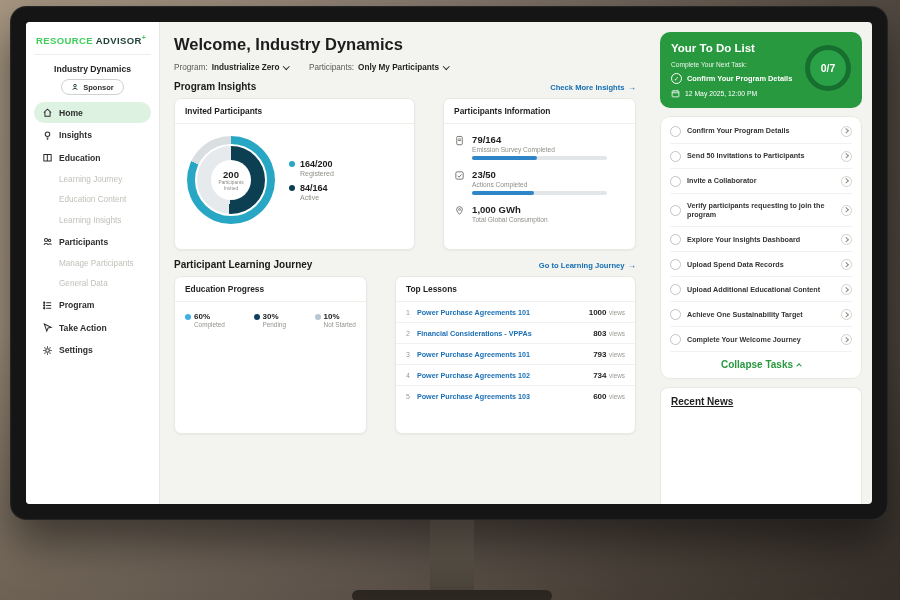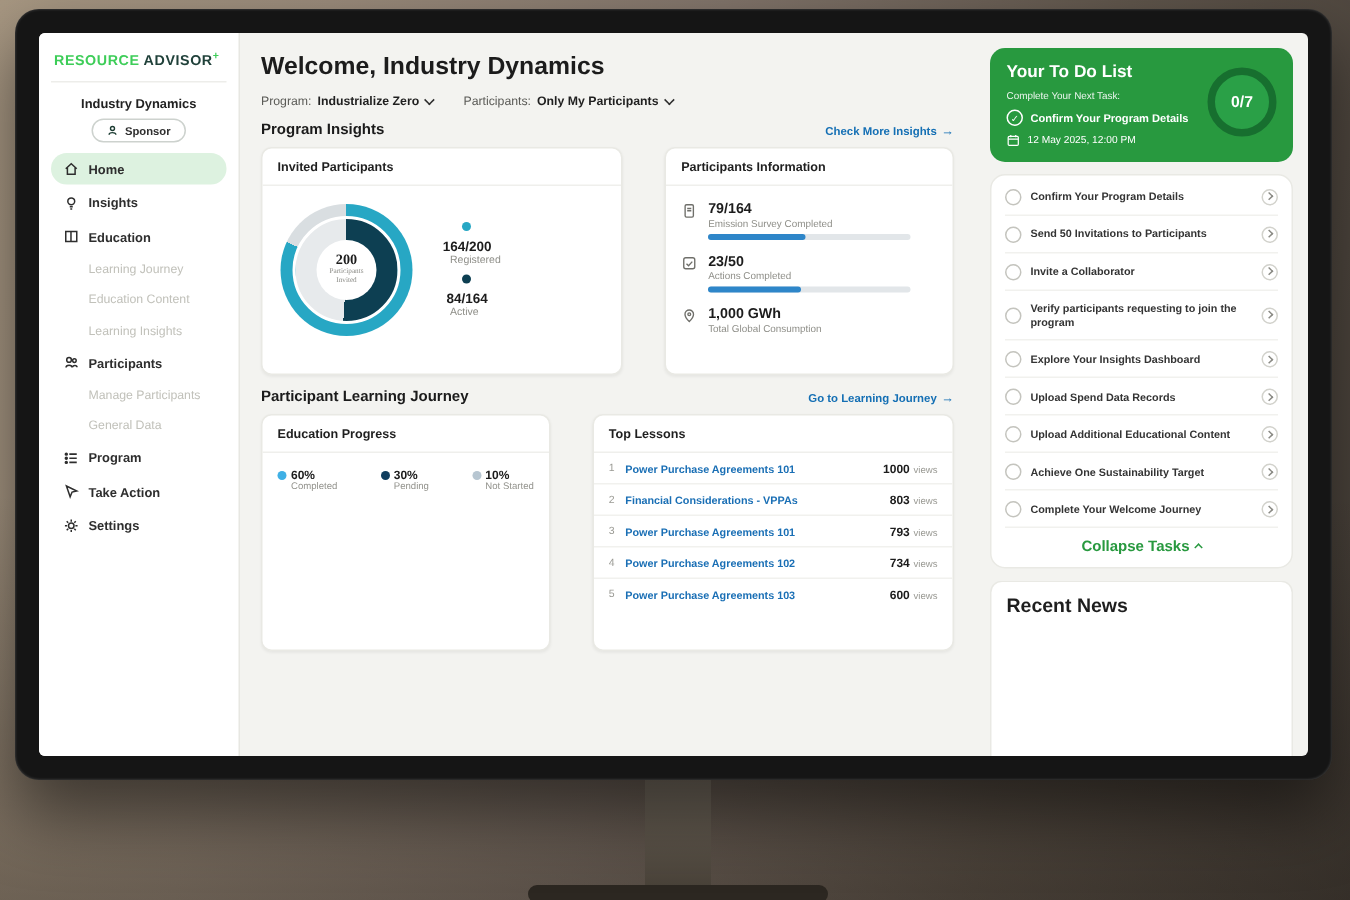--- a/index.html
+++ b/index.html
@@ -51,30 +51,30 @@
   .cards { display:flex; gap:28px; margin-bottom:9px; }
   .card { background:#fff; border:1px solid #e9e9e4; border-radius:7px;
     box-shadow:0 1px 2px rgba(0,0,0,.05); }
   .card-h { padding:7px 10px; font-size:8.4px; font-weight:bold; color:#1f1f1f;
     border-bottom:1px solid #efefec; }
   .card-b { padding:10px; }
 
   
   .inv-card { width:250px; height:152px; }
   .inv-body { display:flex; align-items:center; gap:14px; padding:12px 12px; }
-  .donut { position:relative; width:88px; height:88px; flex:none;font-family:Liberation Serif, serif; }
+  .donut { position:relative; width:88px; height:88px; flex:none; }
   .d-outer { position:absolute; inset:0; border-radius:50%; }
   .d-inner { position:absolute; inset:8px; border-radius:50%; border:2px solid #fff; }
   .d-center { position:absolute; inset:24px; border-radius:50%; background:#fff;
     display:flex; flex-direction:column; align-items:center; justify-content:center;
     text-align:center; }
   .d-val { font-size:9.5px; font-weight:bold; color:#1c1c1c; }
   .d-lab { font-size:4.8px; color:#8b8b86; line-height:1.25; width:34px; }
   .lg-item { margin:6px 0; }
-  .lg-top { display:flex; align-items:center; gap:5px; font-size:9px; font-weight:bold; color:#1c1c1c;flex-direction:column; }
+  .lg-top { display:flex; align-items:center; gap:5px; font-size:9px; font-weight:bold; color:#1c1c1c; }
   .dot { width:6px; height:6px; border-radius:50%; flex:none; }
   .lg-lab { font-size:7px; color:#8f8f89; margin-left:11px; margin-top:1px; }
 
   
   .info-card { width:200px; height:152px; }
   .stat { display:flex; gap:7px; margin-bottom:9px; }
   .stat-icn { color:#6f6f6a; flex:none; margin-top:1px; display:flex; }
   .stat-val { font-size:9.5px; font-weight:bold; color:#1c1c1c; }
   .stat-lab { font-size:6.6px; color:#8f8f89; margin:1px 0 3px; }
   .bar { width:135px; height:4px; background:#e2e6e9; border-radius:2px; }
@@ -130,22 +130,22 @@
   .t-lab { flex:1; font-size:7.2px; font-weight:bold; color:#343434; line-height:1.35; }
   .chev { width:11px; height:11px; border:1px solid #d2d2cc; border-radius:50%; flex:none;
     display:flex; align-items:center; justify-content:center; }
   .cr { display:inline-block; width:3.5px; height:3.5px; border-right:1.2px solid #8a8a84;
     border-bottom:1.2px solid #8a8a84; transform:rotate(-45deg); margin-left:-1px; }
   .collapse { text-align:center; font-size:10px; font-weight:bold; color:#28993f;
     padding:7px 0 6px; cursor:pointer; }
   .cup { display:inline-block; width:4px; height:4px; border-right:1.3px solid #28993f;
     border-bottom:1.3px solid #28993f; transform:rotate(-135deg); margin-left:4px; }
   .recent { background:#fff; border:1px solid #e9e9e4; border-bottom:none;
-    border-radius:8px 8px 0 0; padding:8px 10px; font-size:13px; font-weight:bold;
-    color:#1e1e1e; flex:1; }
+    border-radius:8px 8px 0 0; padding:8px 10px; font-size:10px; font-weight:bold;
+    color:#1e1e1e; flex:1;text-decoration:underline; }
   svg { display:block; }
 </style>
 </head>
 <body>
 
 <div class="scene">
   <div class="stand-neck"></div>
   <div class="stand-base"></div>
   <div class="monitor">
     <div class="screen">

